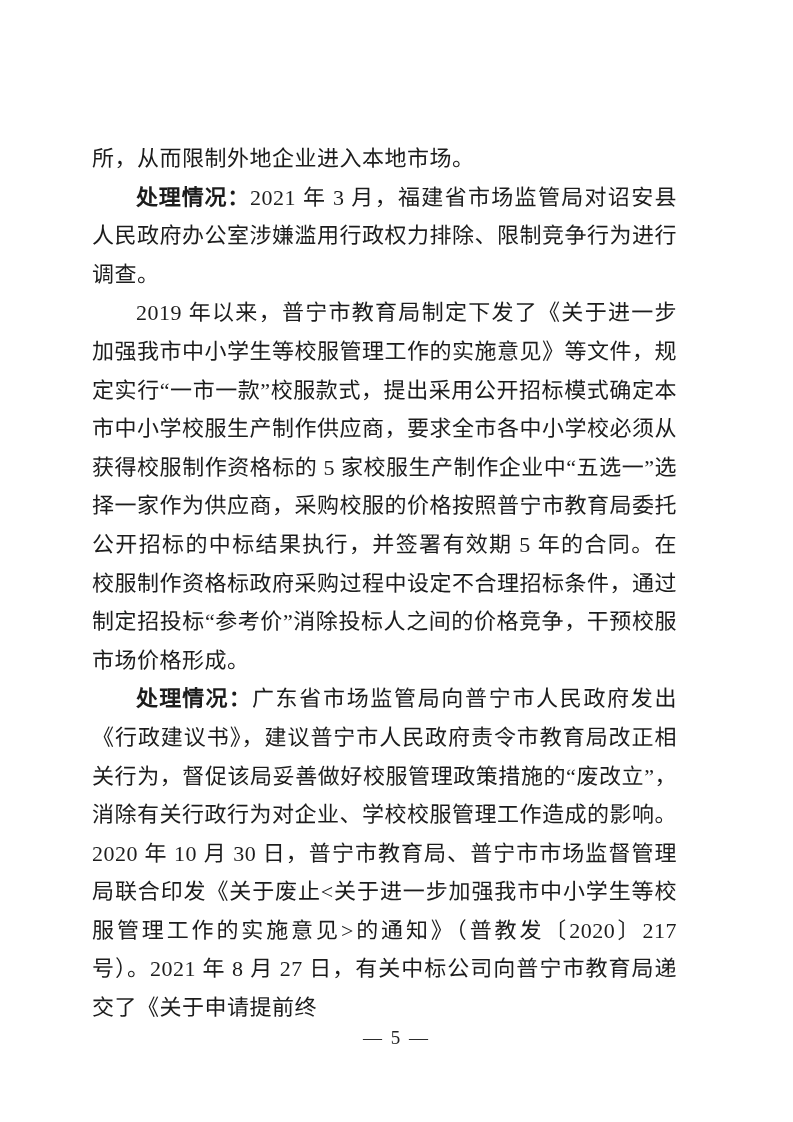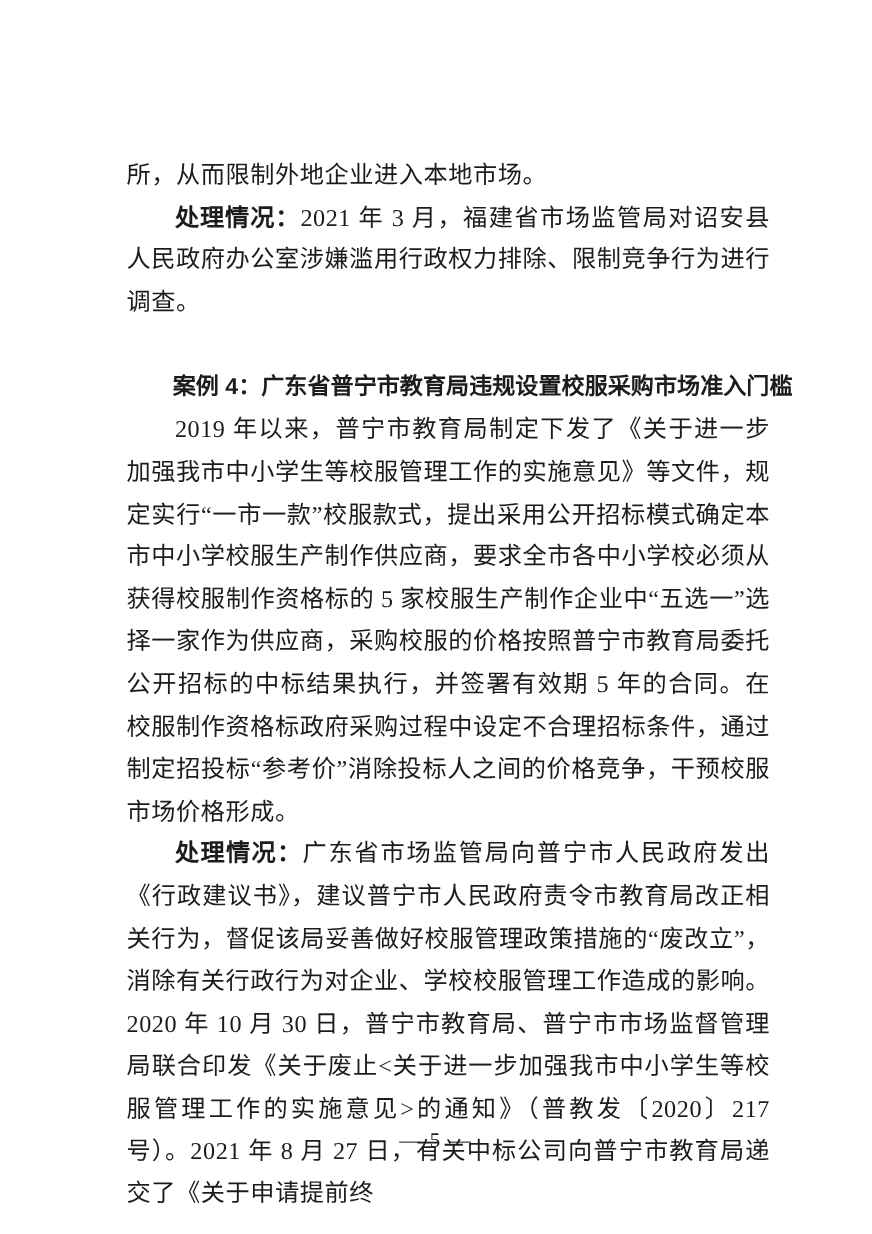--- a/index.html
+++ b/index.html
@@ -10,21 +10,21 @@
   body {
     width: 793px;
     height: 1122px;
     position: relative;
     overflow: hidden;
     font-family: "Liberation Serif", "DejaVu Serif", serif;
     color: #1c1c1c;
   }
   .page-body {
     position: absolute;
-    left: 115px;
+    left: 92px;
     top: 140px;
     width: 585px;
   }
   p.body-para {
     margin: 0;
     font-size: 22px;
     line-height: 38.6px;
     text-align: justify;
     text-justify: inter-character;
     letter-spacing: 0.5px;
@@ -60,21 +60,20 @@
 </style>
 </head>
 <body>
 
 <div class="page-body">
 
   <p class="body-para"><span>所，从而限制外地企业进入本地市场。</span></p>
 
   <p class="body-para indent"><span class="lead-bold">处理情况：</span><span>2021 年 3 月，福建省市场监管局对诏安县人民政府办公室涉嫌滥用行政权力排除、限制竞争行为进行调查。</span></p>
 
-  <p class="case-heading">案例 4：广东省普宁市教育局违规设置校服采购市场准入门槛</p>
 
   <p class="body-para indent"><span>2019 年以来，普宁市教育局制定下发了《关于进一步加强我市中小学生等校服管理工作的实施意见》等文件，规定实行“一市一款”校服款式，提出采用公开招标模式确定本市中小学校服生产制作供应商，要求全市各中小学校必须从获得校服制作资格标的 5 家校服生产制作企业中“五选一”选择一家作为供应商，采购校服的价格按照普宁市教育局委托公开招标的中标结果执行，并签署有效期 5 年的合同。在校服制作资格标政府采购过程中设定不合理招标条件，通过制定招投标“参考价”消除投标人之间的价格竞争，干预校服市场价格形成。</span></p>
 
   <p class="body-para indent"><span class="lead-bold">处理情况：</span><span>广东省市场监管局向普宁市人民政府发出《行政建议书》，建议普宁市人民政府责令市教育局改正相关行为，督促该局妥善做好校服管理政策措施的“废改立”，消除有关行政行为对企业、学校校服管理工作造成的影响。2020 年 10 月 30 日，普宁市教育局、普宁市市场监督管理局联合印发《关于废止&lt;关于进一步加强我市中小学生等校服管理工作的实施意见&gt;的通知》（普教发〔2020〕217 号）。2021 年 8 月 27 日，有关中标公司向普宁市教育局递交了《关于申请提前终</span></p>
 
 </div>
 
 <div class="page-footer">— 5 —</div>
 
 </body></html>

